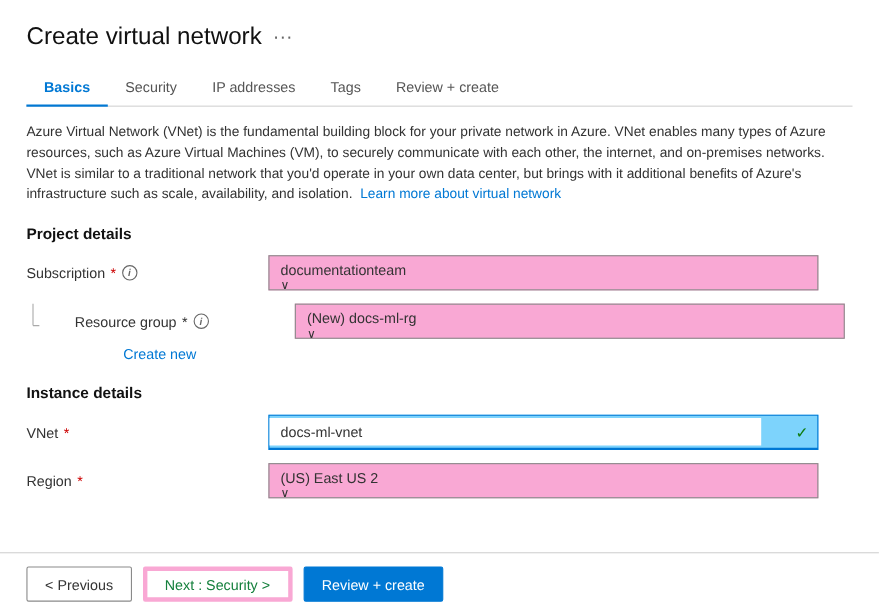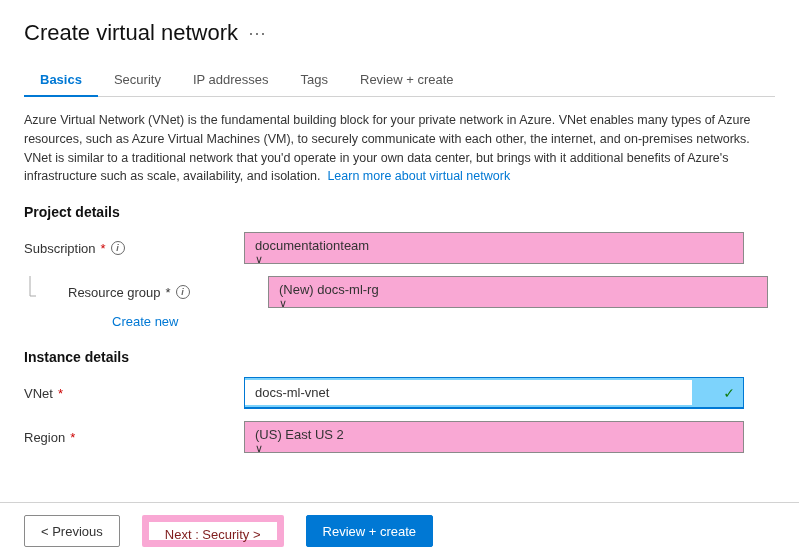--- a/index.html
+++ b/index.html
@@ -224,43 +224,43 @@
       flex-shrink: 0;
       margin-left: 24px;
     }
 
     
     .footer {
       border-top: 1px solid #d2d2d2;
       padding: 12px 24px;
       display: flex;
       align-items: center;
-      gap: 22px;
+      gap: 10px;
       background: #fff;
     }
 
     .btn {
       padding: 5px 16px;
       height: 32px;
       font-size: 13px;
       cursor: pointer;
       font-family: 'Segoe UI', Arial, sans-serif;
       border-radius: 2px;
     }
 
     .btn-default {
       background: #fff;
       border: 1px solid #8a8a8a;
       color: #333;
     }
 
     .btn-secondary {
       background: #fff;
-      border: 7px solid #f9a8d4;
-      color: #7f1d1d;
+      border: 4px solid #f9a8d4;
+      color: #15803d;
     }
 
     .btn-primary {
       background: #0078d4;
       border: 1px solid #0078d4;
       color: #fff;
     }
   </style>
 </head>
 <body>

